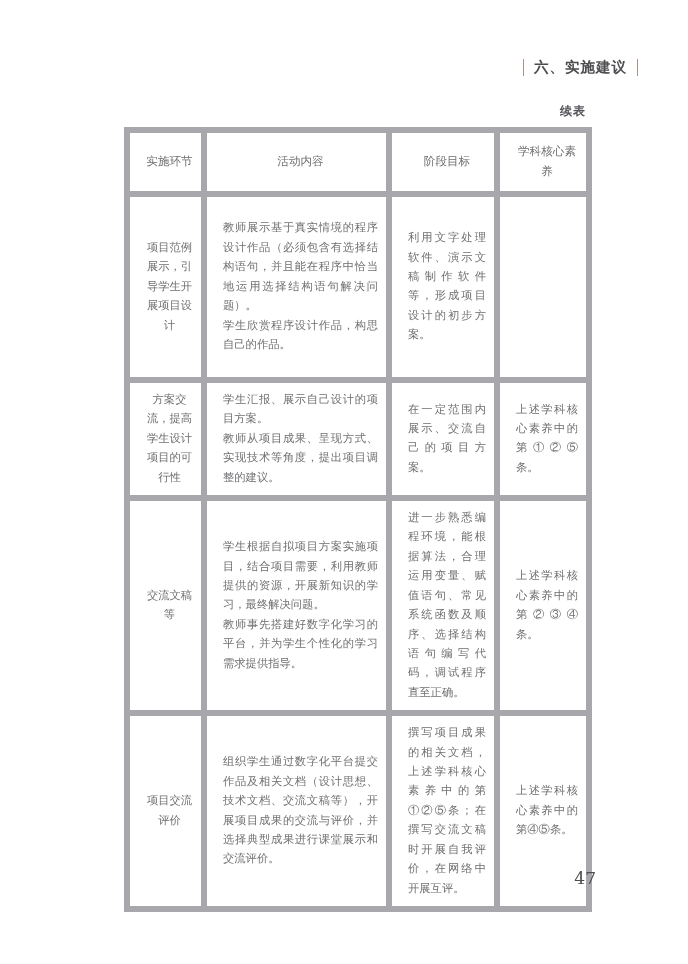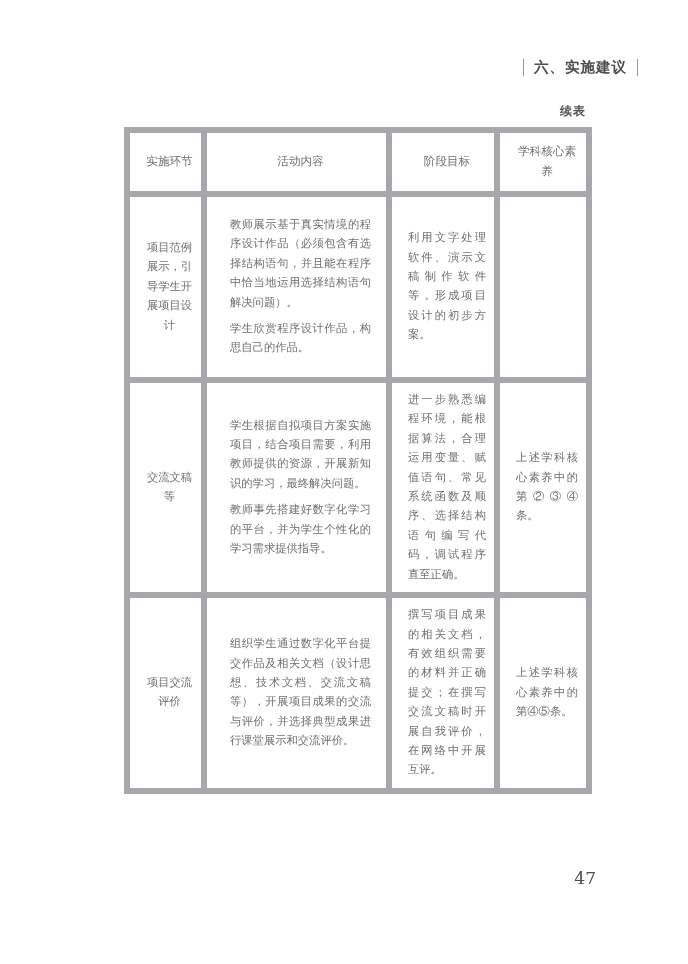--- a/index.html
+++ b/index.html
@@ -92,21 +92,21 @@
 
   .cell-center {
     text-align: center;
   }
   .cell-just {
     text-align: justify;
     text-align-last: left;
     vertical-align: top;
   }
   .cell-just p {
-    margin: 7px;
+    margin: 0;
     text-align: justify;
     text-justify: inter-ideograph;
   }
 
   
   .page-number {
     position: absolute;
     right: 100px;
     top: 868px;
     font-size: 17px;
@@ -147,37 +147,46 @@
       <tr style="height: 186px;">
         <td class="cell-center" style="border-color: rgb(168, 168, 172);">项目范例展示，引导学生开展项目设计</td>
         <td class="cell-just" style="border-color: rgb(168, 168, 172);">
           <p>教师展示基于真实情境的程序设计作品（必须包含有选择结构语句，并且能在程序中恰当地运用选择结构语句解决问题）。</p>
           <p>学生欣赏程序设计作品，构思自己的作品。</p>
         </td>
         <td class="cell-just" style="border-color: rgb(168, 168, 172);">利用文字处理软件、演示文稿制作软件等，形成项目设计的初步方案。</td>
         <td class="cell-just" style="border-color: rgb(168, 168, 172);"></td>
       </tr>
 
+      <tr style="height: 112px;">
+        <td class="cell-center" style="border-color: rgb(168, 168, 172);">方案交流，提高学生设计项目的可行性</td>
+        <td class="cell-just" style="border-color: rgb(168, 168, 172);">
+          <p>学生汇报、展示自己设计的项目方案。</p>
+          <p>教师从项目成果、呈现方式、实现技术等角度，提出项目调整的建议。</p>
+        </td>
+        <td class="cell-just" style="border-color: rgb(168, 168, 172);">在一定范围内展示、交流自己的项目方案。</td>
+        <td class="cell-just" style="border-color: rgb(168, 168, 172);">上述学科核心素养中的第①②⑤条。</td>
+      </tr>
 
       <tr style="height: 186px;">
         <td class="cell-center" style="border-color: rgb(168, 168, 172);">交流文稿等</td>
         <td class="cell-just" style="border-color: rgb(168, 168, 172);">
           <p>学生根据自拟项目方案实施项目，结合项目需要，利用教师提供的资源，开展新知识的学习，最终解决问题。</p>
           <p>教师事先搭建好数字化学习的平台，并为学生个性化的学习需求提供指导。</p>
         </td>
         <td class="cell-just" style="border-color: rgb(168, 168, 172);">进一步熟悉编程环境，能根据算法，合理运用变量、赋值语句、常见系统函数及顺序、选择结构语句编写代码，调试程序直至正确。</td>
         <td class="cell-just" style="border-color: rgb(168, 168, 172);">上述学科核心素养中的第②③④条。</td>
       </tr>
 
       <tr style="height: 175px;">
         <td class="cell-center" style="border-color: rgb(168, 168, 172);">项目交流评价</td>
         <td class="cell-just" style="border-color: rgb(168, 168, 172);">
           <p>组织学生通过数字化平台提交作品及相关文档（设计思想、技术文档、交流文稿等），开展项目成果的交流与评价，并选择典型成果进行课堂展示和交流评价。</p>
         </td>
-        <td class="cell-just" style="border-color: rgb(168, 168, 172);">撰写项目成果的相关文档，有效组织需要的材料并正确提交；在撰写交流文稿时开展自我评价，在网络中开展互评。</td>
+        <td class="cell-just" style="border-color: rgb(168, 168, 172);">撰写项目成果的相关文档，上述学科核心素养中的第①②⑤条；在撰写交流文稿时开展自我评价，在网络中开展互评。</td>
         <td class="cell-just" style="border-color: rgb(168, 168, 172);">上述学科核心素养中的第④⑤条。</td>
       </tr>
 
     </tbody>
   </table>
 
   <div class="page-number">47</div>
 
 </div>
 

